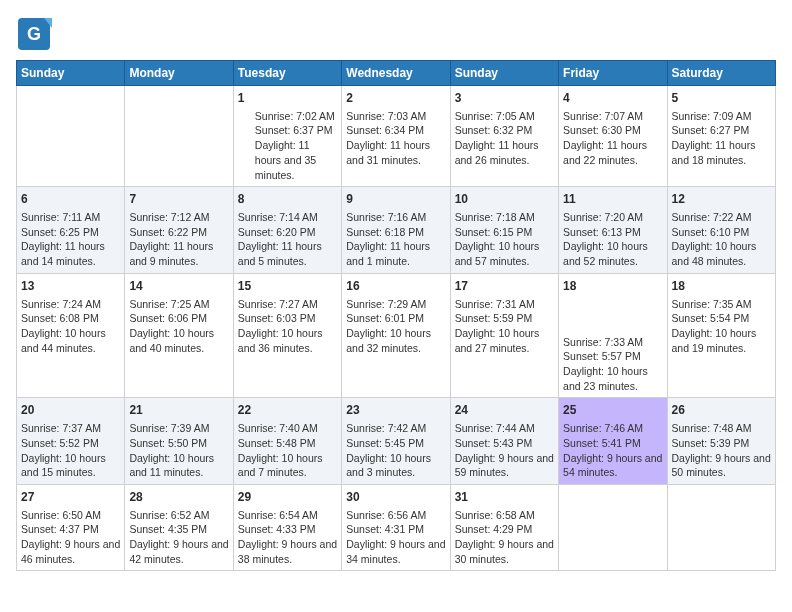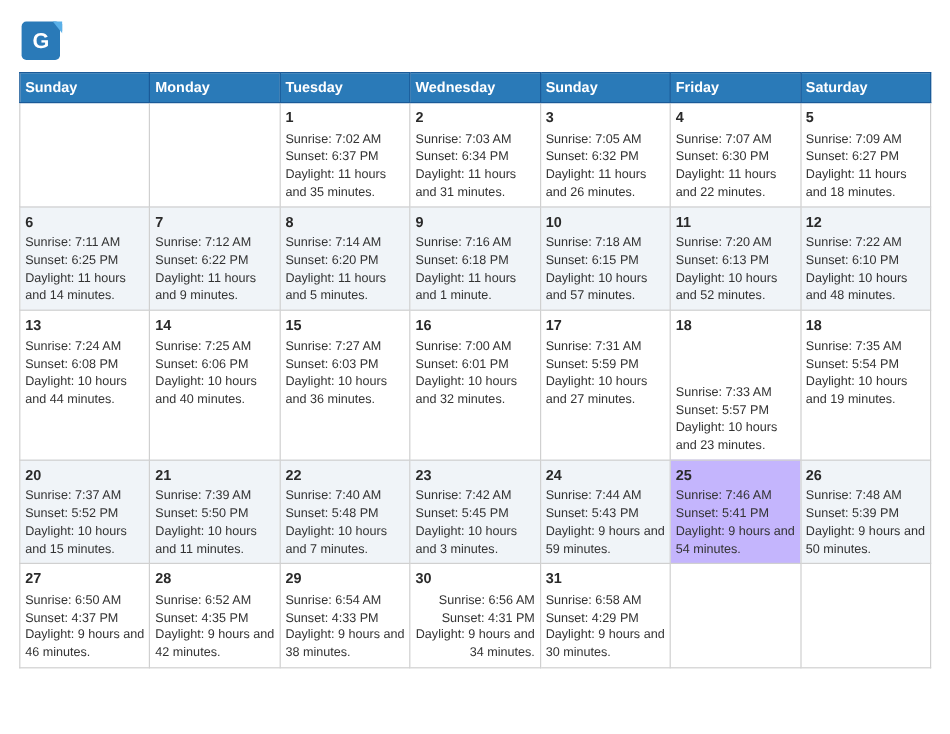--- a/index.html
+++ b/index.html
@@ -124,21 +124,21 @@
         <th>Friday</th>
         <th>Saturday</th>
       </tr>
   </thead>
   <tbody id="calendar-body">
   <tr>
         <td class="empty-cell"></td>
         <td class="empty-cell"></td>
         <td>
           <span class="day-num">1</span>
-          <div class="day-info" style="white-space: pre-line;">Sunrise: 7:02 AM
+          <div class="day-info" style="white-space: pre-line; margin-left: 17px;">Sunrise: 7:02 AM
 Sunset: 6:37 PM
 Daylight: 11 hours and 35 minutes.</div>
         </td>
         <td>
           <span class="day-num">2</span>
           <div class="day-info" style="white-space: pre-line;">Sunrise: 7:03 AM
 Sunset: 6:34 PM
 Daylight: 11 hours and 31 minutes.</div>
         </td>
         <td>
@@ -218,21 +218,21 @@
 Daylight: 10 hours and 40 minutes.</div>
         </td>
         <td>
           <span class="day-num">15</span>
           <div class="day-info" style="white-space: pre-line;">Sunrise: 7:27 AM
 Sunset: 6:03 PM
 Daylight: 10 hours and 36 minutes.</div>
         </td>
         <td>
           <span class="day-num">16</span>
-          <div class="day-info" style="white-space: pre-line;">Sunrise: 7:00 AM
+          <div class="day-info" style="white-space: pre-line;">Sunrise: 7:29 AM
 Sunset: 6:01 PM
 Daylight: 10 hours and 32 minutes.</div>
         </td>
         <td>
           <span class="day-num">17</span>
           <div class="day-info" style="white-space: pre-line;">Sunrise: 7:31 AM
 Sunset: 5:59 PM
 Daylight: 10 hours and 27 minutes.</div>
         </td>
         <td>
@@ -306,21 +306,21 @@
 Daylight: 9 hours and 42 minutes.</div>
         </td>
         <td>
           <span class="day-num">29</span>
           <div class="day-info" style="white-space: pre-line;">Sunrise: 6:54 AM
 Sunset: 4:33 PM
 Daylight: 9 hours and 38 minutes.</div>
         </td>
         <td>
           <span class="day-num">30</span>
-          <div class="day-info" style="white-space: pre-line; text-align: right;">Sunrise: 6:56 AM
+          <div class="day-info" style="white-space: pre-line;">Sunrise: 6:56 AM
 Sunset: 4:31 PM
 Daylight: 9 hours and 34 minutes.</div>
         </td>
         <td>
           <span class="day-num">31</span>
           <div class="day-info" style="white-space: pre-line;">Sunrise: 6:58 AM
 Sunset: 4:29 PM
 Daylight: 9 hours and 30 minutes.</div>
         </td>
         <td class="empty-cell"></td>

